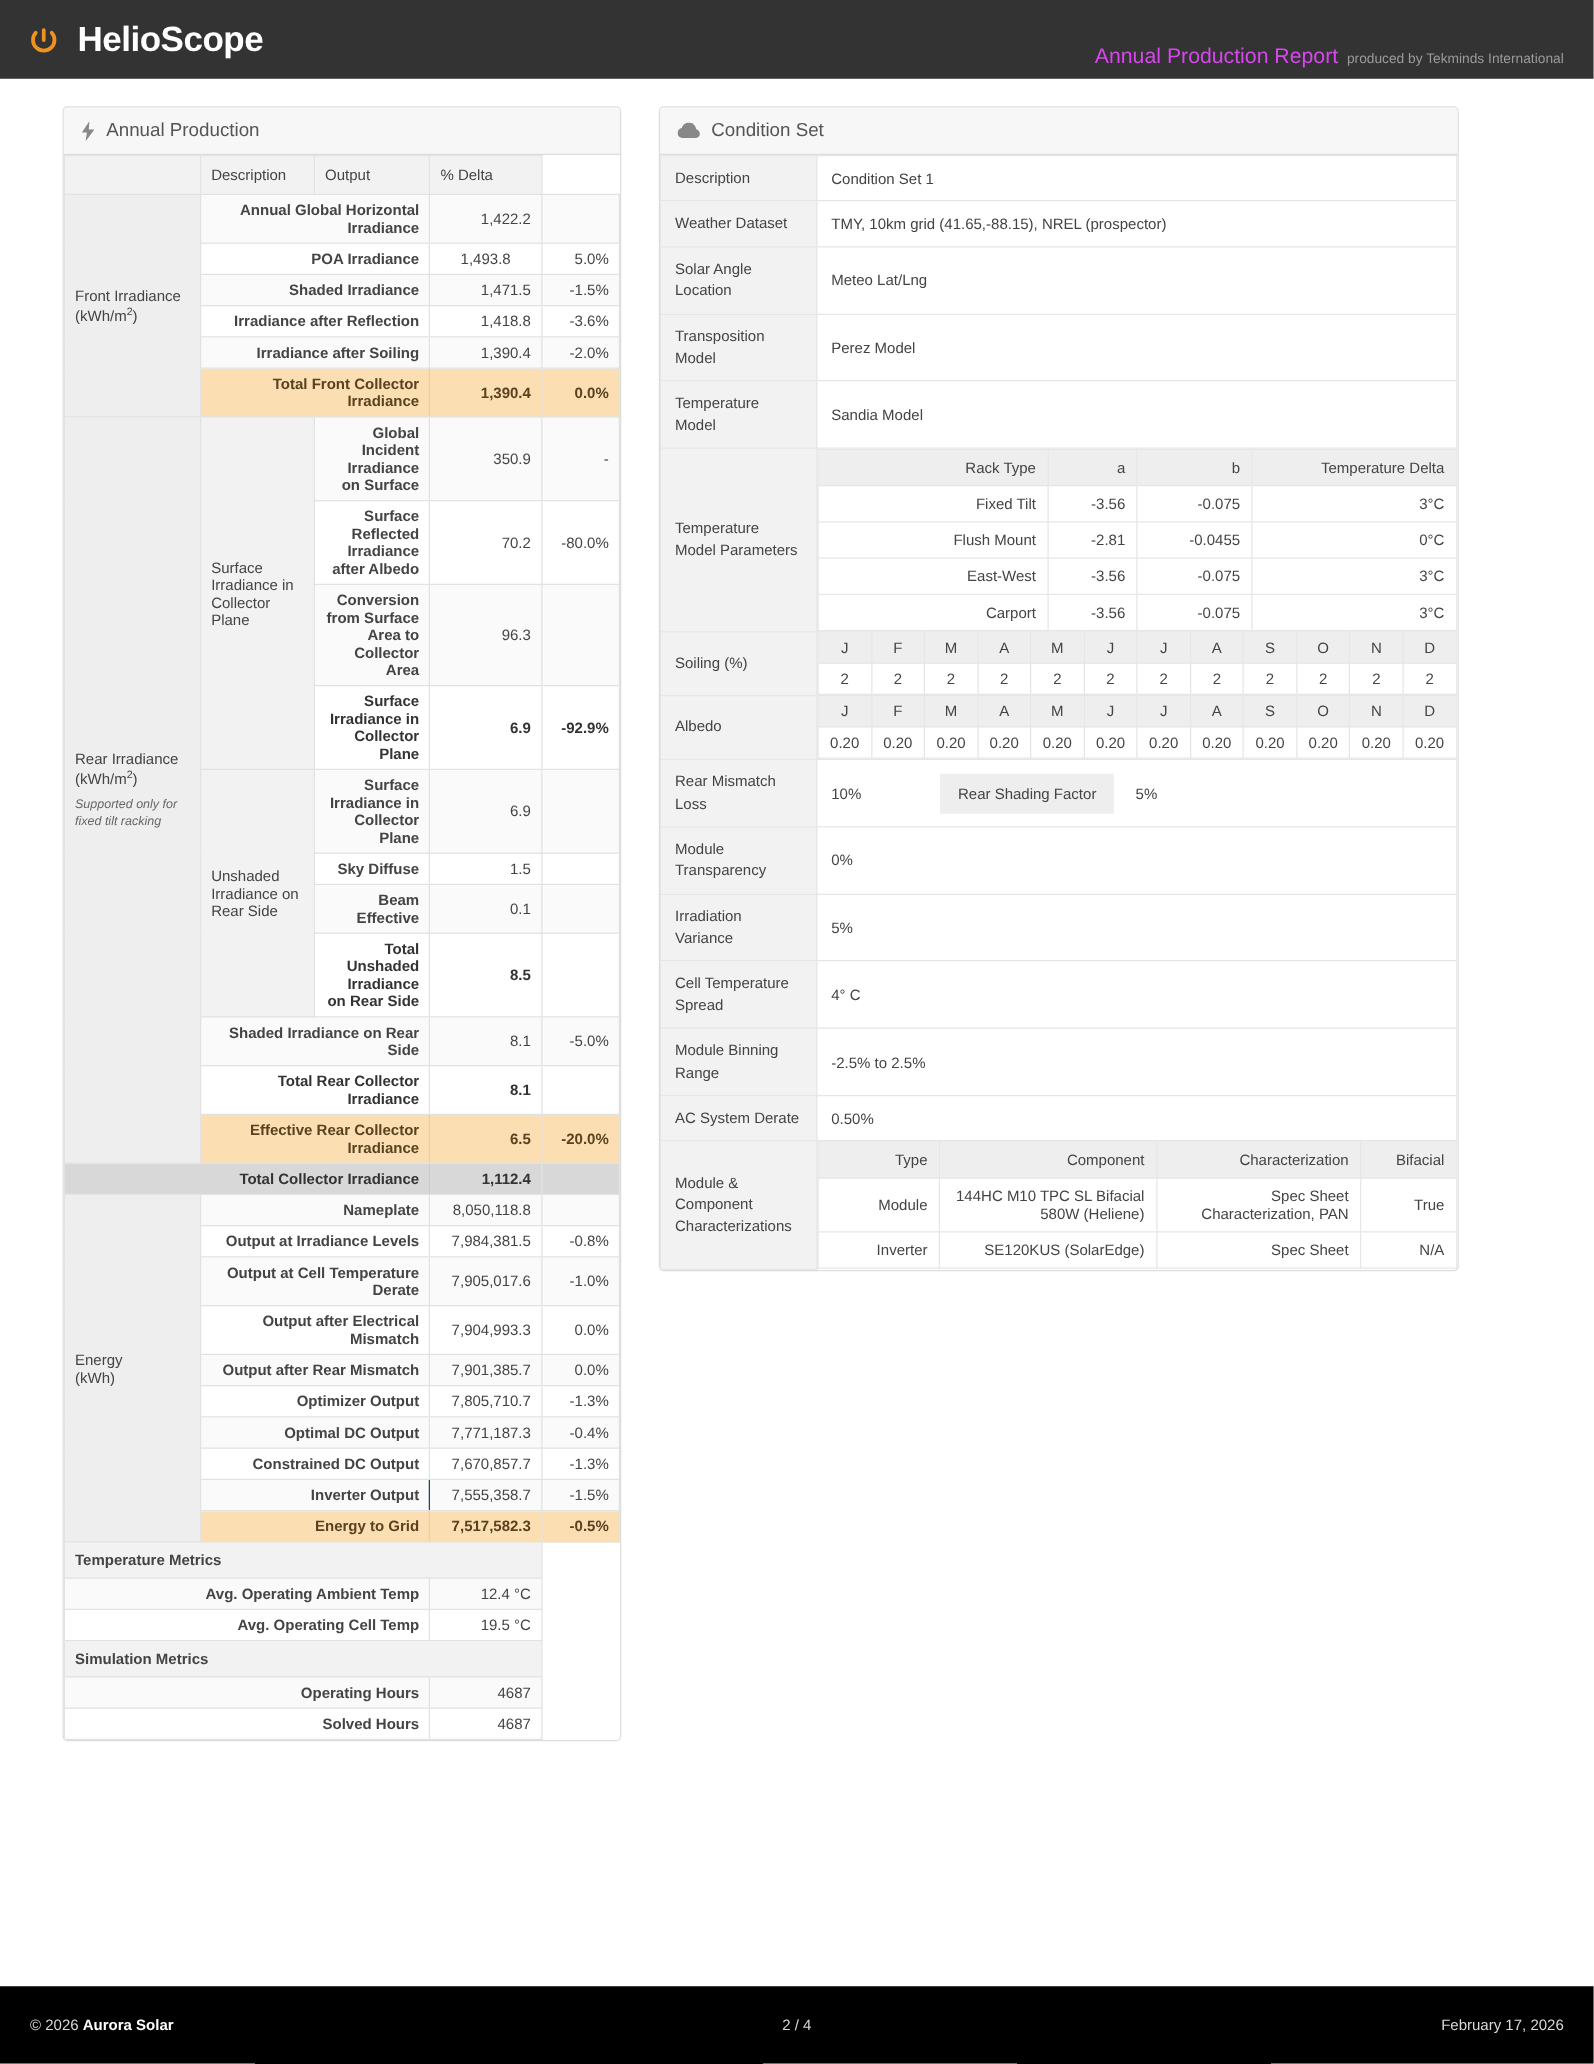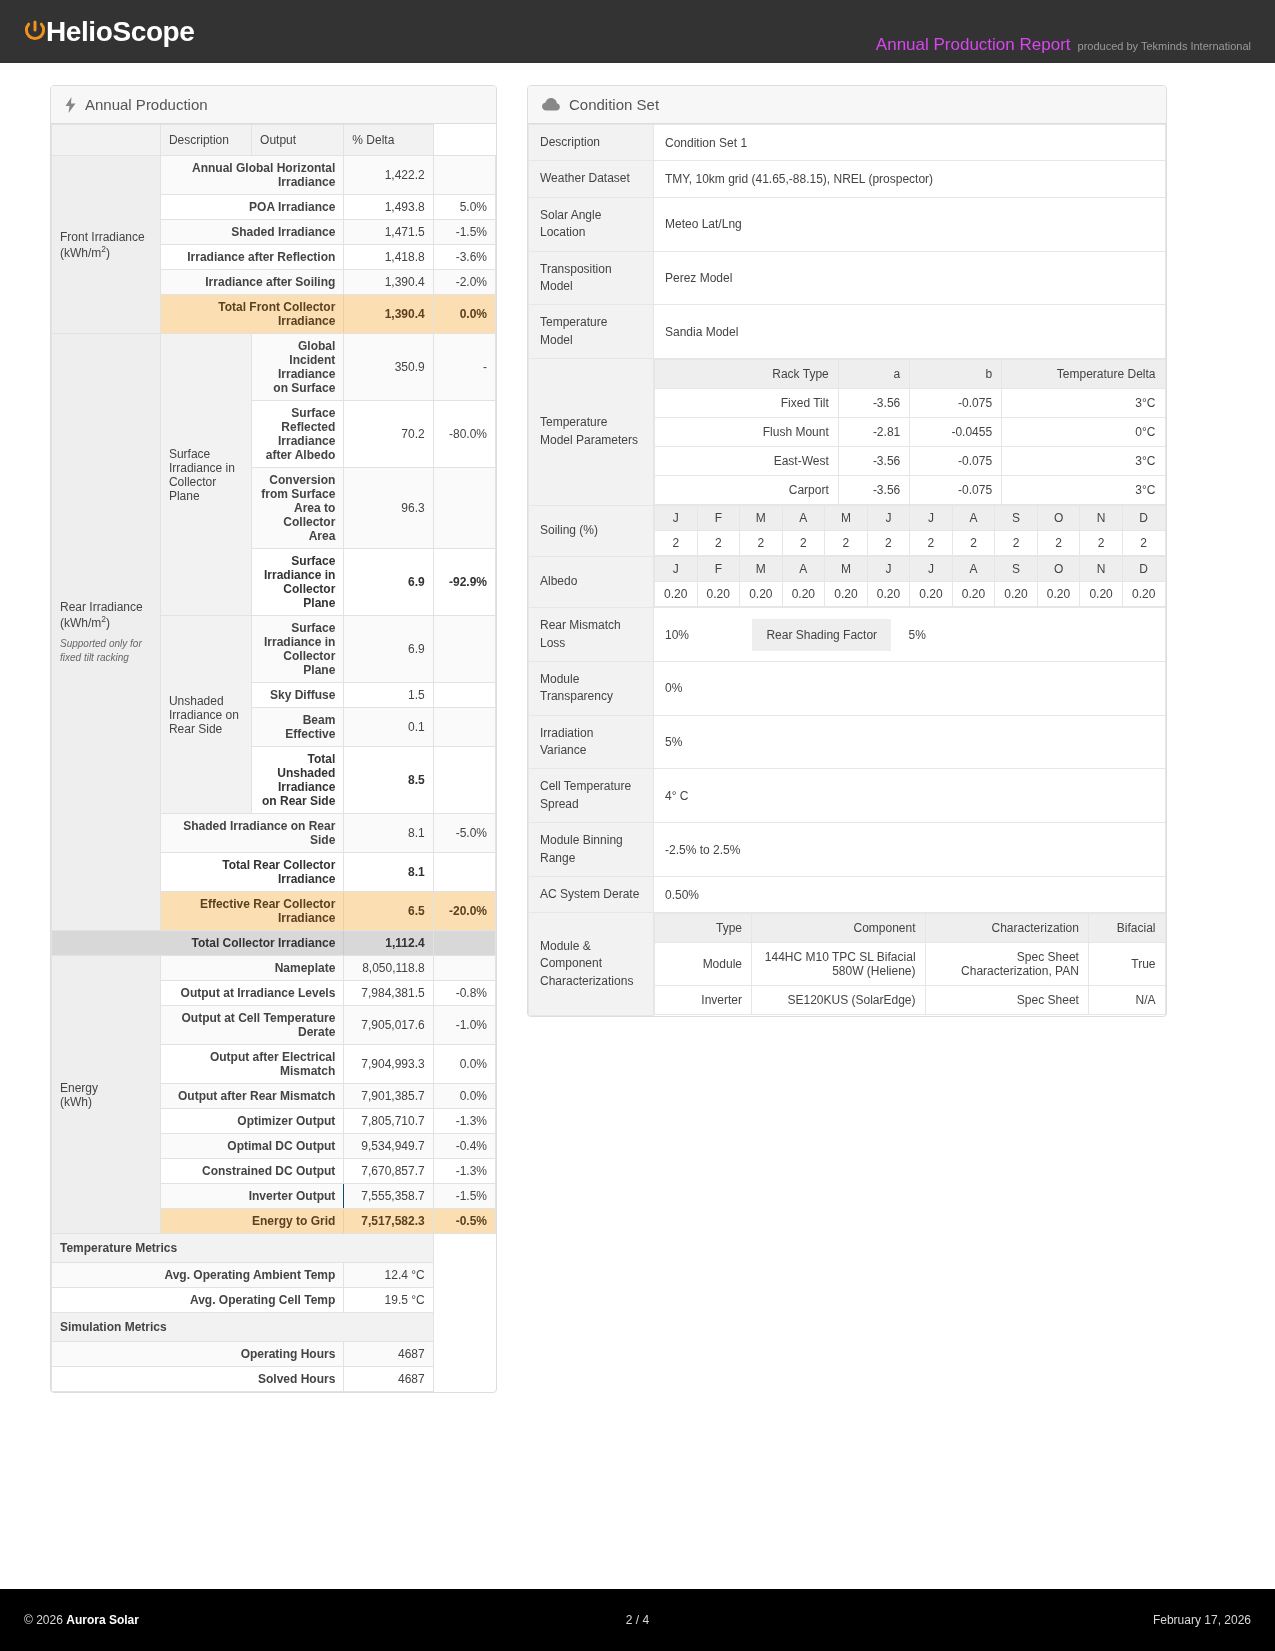--- a/index.html
+++ b/index.html
@@ -19,22 +19,22 @@
   .topbar {
     height: 63px;
     background: #333333;
     display: flex;
     align-items: center;
     padding: 0 24px;
     position: relative;
   }
   .logo {
     display: flex;
-    align-items: flex-start;
-    gap: 0;
+    align-items: center;
+    gap: 16px;
   }
   .logo-icon {
     width: 22px;
     height: 24px;
     display: inline-block;
     position: relative;
     top: 1px;
   }
   .logo-text {
     color: #ffffff;
@@ -256,21 +256,21 @@
             <td class="grp" rowspan="6">
               <span>Front Irradiance</span><br>
               (kWh/m<sup>2</sup>)
             </td>
             <td class="desc" colspan="2" style="border-right:none;">Annual Global Horizontal Irradiance</td>
             <td class="num" style="border-left:1px solid #e2e2e2;">1,422.2</td>
             <td class="pct"></td>
           </tr>
           <tr>
             <td class="desc" colspan="2" style="border-right:none;">POA Irradiance</td>
-            <td class="num" style="border-left:1px solid #e2e2e2;">1,493.8</td>
+            <td class="num" style="border-left:1px solid #e2e2e2;text-align:center;">1,493.8</td>
             <td class="pct">5.0%</td>
           </tr>
           <tr class="zebra">
             <td class="desc" colspan="2" style="border-right:none;">Shaded Irradiance</td>
             <td class="num" style="border-left:1px solid #e2e2e2;">1,471.5</td>
             <td class="pct">-1.5%</td>
           </tr>
           <tr>
             <td class="desc" colspan="2" style="border-right:none;">Irradiance after Reflection</td>
             <td class="num" style="border-left:1px solid #e2e2e2;">1,418.8</td>
@@ -387,21 +387,21 @@
             <td class="num" style="border-left:1px solid #e2e2e2;">7,901,385.7</td>
             <td class="pct">0.0%</td>
           </tr>
           <tr>
             <td class="desc" colspan="2" style="border-right:none;">Optimizer Output</td>
             <td class="num" style="border-left:1px solid #e2e2e2;">7,805,710.7</td>
             <td class="pct">-1.3%</td>
           </tr>
           <tr class="zebra">
             <td class="desc" colspan="2" style="border-right:none;">Optimal DC Output</td>
-            <td class="num" style="border-left:1px solid #e2e2e2;">9,534,949.7</td>
+            <td class="num" style="border-left:1px solid #e2e2e2;">7,771,187.3</td>
             <td class="pct">-0.4%</td>
           </tr>
           <tr>
             <td class="desc" colspan="2" style="border-right:none;">Constrained DC Output</td>
             <td class="num" style="border-left:1px solid #e2e2e2;">7,670,857.7</td>
             <td class="pct">-1.3%</td>
           </tr>
           <tr class="zebra">
             <td class="desc" colspan="2" style="border-right:none;">Inverter Output</td>
             <td class="num" style="border-left:1px solid #0c4a6e;">7,555,358.7</td>

